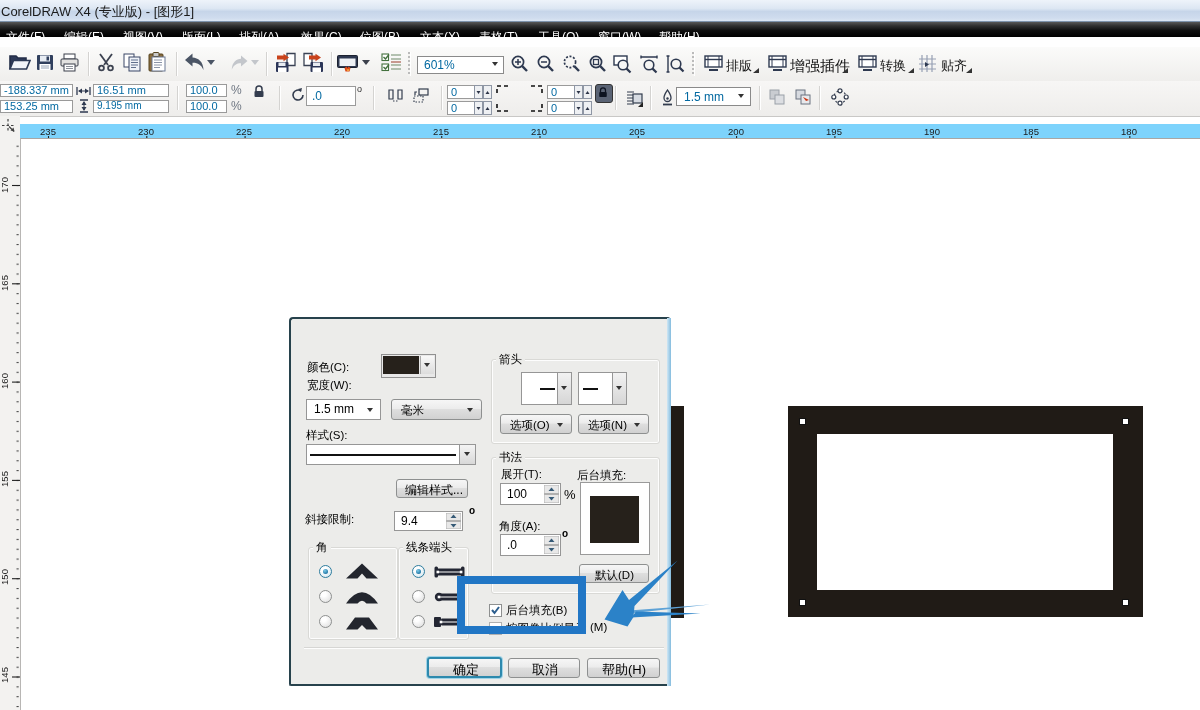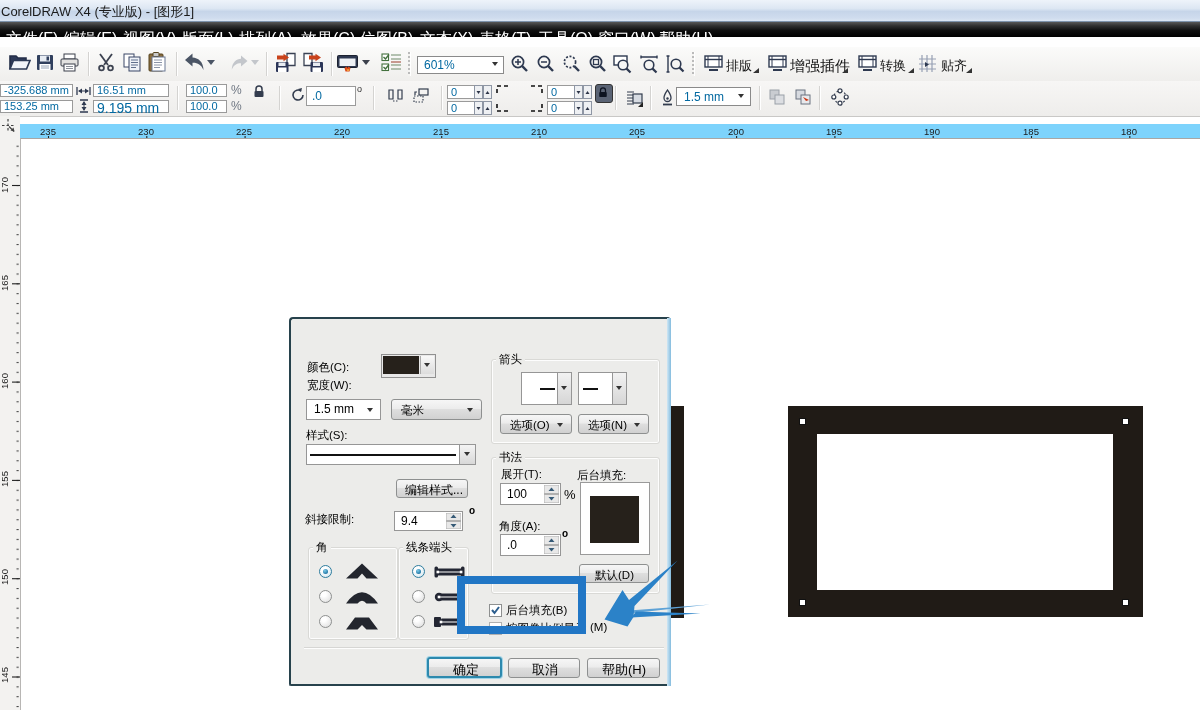--- a/index.html
+++ b/index.html
@@ -1,17 +1,17 @@
 <!DOCTYPE html>
 <html><head><meta charset="utf-8"><style>
 html,body{margin:0;padding:0}
 body{width:1200px;height:710px;overflow:hidden;font-family:"Liberation Sans",sans-serif;position:relative;background:#fff}
 .ab{position:absolute}
 #titlebar{left:0;top:0;width:1200px;height:21px;background:linear-gradient(#eef3fa 0%,#dde7f3 40%,#c6d5e9 55%,#cfdcee 85%,#dae5f2 100%);border-bottom:1px solid #7d92ab;font-size:12px;color:#1b1b1b}
-#menubar{left:0;top:22px;width:1200px;height:15px;background:linear-gradient(#585858 0%,#303030 25%,#101010 55%,#000 100%);color:#fff;font-size:16px}
+#menubar{left:0;top:22px;width:1200px;height:15px;background:linear-gradient(#585858 0%,#303030 25%,#101010 55%,#000 100%);color:#fff;font-size:12px}
 .mi{position:absolute;top:7px}
 #tb1{left:0;top:47px;width:1200px;height:34px;background:linear-gradient(#fbfbfa,#efeeec)}
 #tb2{left:0;top:81px;width:1200px;height:35px;background:linear-gradient(#f7f6f5,#eeedeb);border-bottom:1px solid #c9c8c6}
 .sep{position:absolute;width:1px;height:24px;background:#d4d3d1;border-right:1px solid #fff}
 .fld{position:absolute;background:#fff;border:1px solid #9a9a9a;font-size:12px;color:#0369a1}
 .ico{position:absolute}
 #hruler{left:20px;top:124px;width:1180px;height:22px;background:#7dd3fc}
 #vruler{left:0;top:116px;width:20px;height:594px;background:#f3f2f0}
 #rulcorner{left:0;top:116px;width:20px;height:22px;background:#f3f2f0;z-index:5}
 #canvas{left:20px;top:138px;width:1180px;height:572px;background:#fff;border-top:1px solid #a8a6a4;border-left:1px solid #b8b6b4;box-sizing:border-box}
@@ -225,21 +225,21 @@
       <path d="M7 8 l4 2.5 -4 2.5z" fill="#2e3950"></path>
     </svg>
 <span class="ab cjk" style="left:941px;top:10px;font-size:13px;color:#111">贴齐</span>
 <svg class="ico" style="left:966px;top:21px" width="6" height="5" viewBox="0 0 6 5">
       <path d="M6 0 V5 H0 Z" fill="#333"></path>
     </svg>
 </div>
 
 <div class="ab" id="tb2">
 <div class="fld" style="left:0px;top:3px;width:71px;height:11px">
-      <span style="position:absolute;left:3px;top:-1px;font-size:11px">-325.688 mm</span>
+      <span style="position:absolute;left:3px;top:-1px;font-size:11px">-188.337 mm</span>
     </div>
 <div class="fld" style="left:0px;top:19px;width:71px;height:11px">
       <span style="position:absolute;left:3px;top:-1px;font-size:11px">153.25 mm</span>
     </div>
 <svg class="ico" style="left:76px;top:5px" width="15" height="10" viewBox="0 0 15 10">
       <g stroke="#2e3950" stroke-width="1.3" fill="#2e3950">
         <path d="M1 1 v8 M14 1 v8"></path>
         <path d="M3 5 h9" stroke-width="1"></path>
         <path d="M2 5 l4 -2.5 v5z M13 5 l-4 -2.5 v5z" stroke="none"></path>
       </g>
@@ -248,21 +248,21 @@
       <g stroke="#2e3950" stroke-width="1.3" fill="#2e3950">
         <path d="M1 1 h8 M1 13 h8"></path>
         <path d="M5 3 v8" stroke-width="1"></path>
         <path d="M5 2 l-2.5 4 h5z M5 12 l-2.5 -4 h5z" stroke="none"></path>
       </g>
     </svg>
 <div class="fld" style="left:93px;top:3px;width:74px;height:11px">
       <span style="position:absolute;left:3px;top:-1px;font-size:11px">16.51 mm</span>
     </div>
 <div class="fld" style="left:93px;top:19px;width:74px;height:11px">
-      <span style="position:absolute;left:3px;top:-1px;font-size:14px">9.195 mm</span>
+      <span style="position:absolute;left:3px;top:-1px;font-size:10px">9.195 mm</span>
     </div>
 <div class="sep" style="left:177px;top:5px"></div>
 <div class="fld" style="left:186px;top:3px;width:39px;height:11px">
       <span style="position:absolute;left:3px;top:-1px;font-size:11px">100.0</span>
     </div>
 <div class="fld" style="left:186px;top:19px;width:39px;height:11px">
       <span style="position:absolute;left:3px;top:-1px;font-size:11px">100.0</span>
     </div>
 <span class="ab" style="left:231px;top:2px;font-size:12px;color:#707884">%</span>
 <span class="ab" style="left:231px;top:18px;font-size:12px;color:#707884">%</span>

